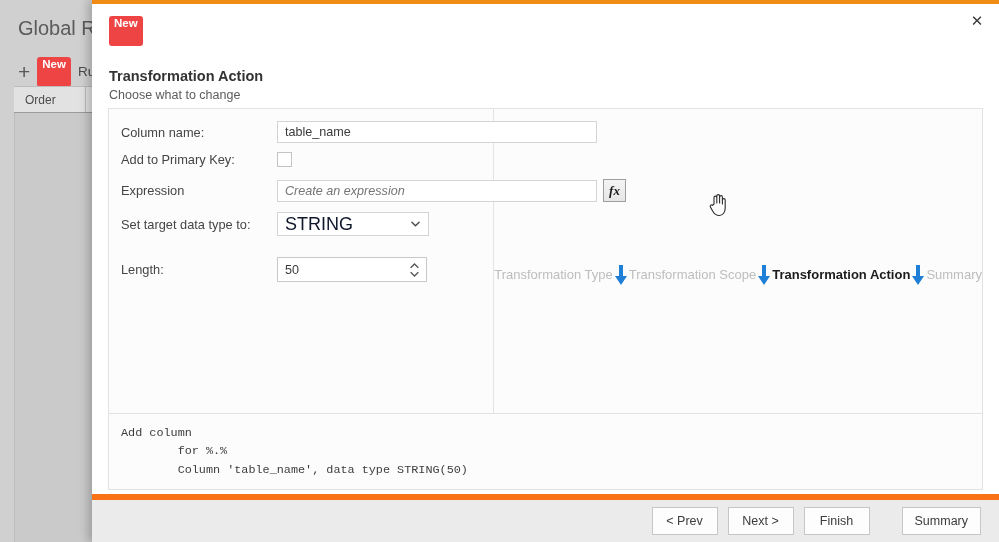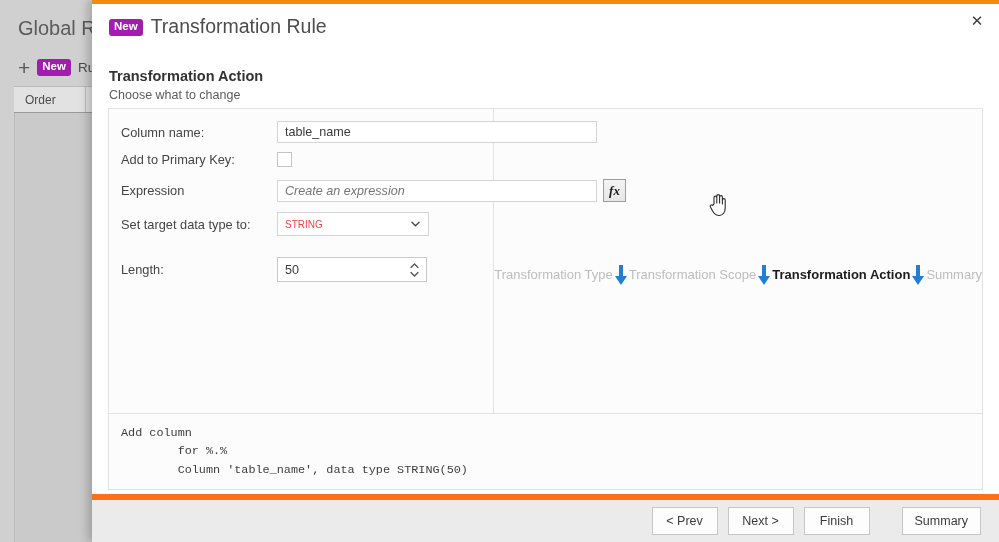--- a/index.html
+++ b/index.html
@@ -31,23 +31,23 @@
     position: absolute; left: 18px; top: 57px;
     display: flex; align-items: center; gap: 7px;
     white-space: nowrap;
   }
   #bg-plus {
     font-size: 21px; color: #5a5a5a; line-height: 1;
     font-weight: 400;
   }
   .new-badge {
     display: inline-block;
-    background: #a21caf; color: #ffffff;
+    background: #ef4444; color: #ffffff;
     font-size: 11.5px; font-weight: bold;
-    padding: 2px 5px 3px 5px;
+    padding: 2px 5px 16px 5px;
     border-radius: 3px;
     line-height: 1;
   }
   #bg-newrule-label {
     font-size: 13.5px; color: #4a4a4a;
   }
   #bg-table {
     position: absolute; left: 14px; top: 86px;
     width: 286px; height: 456px;
   }
@@ -193,21 +193,21 @@
   }
 
   .select-wrap {
     position: relative;
     width: 152px; height: 24px;
     border: 1px solid #d4d4d4;
     background: #ffffff;
     display: flex; align-items: center;
   }
   #select-data-type-value {
-    font-size: 10px; color: #ef4444;
+    font-size: 18px; color: #0f172a;
     padding-left: 7px;
   }
   #chevron-down-icon {
     position: absolute; right: 8px; top: 50%;
     transform: translateY(-50%);
     width: 9px; height: 9px;
   }
 
   .spinner-wrap {
     position: relative;
@@ -308,21 +308,20 @@
 </div>
 
 <div id="dialog">
 
   <div id="dialog-accent"></div>
 
   <div id="dialog-close">✕</div>
 
   <div id="dialog-header">
     <span class="new-badge">New</span>
-    <span id="dialog-title">Transformation Rule</span>
   </div>
 
   <div id="section-title">Transformation Action</div>
   <div id="section-subtitle">Choose what to change</div>
 
   <div id="main-panel">
 
     <div id="form-area">
 
       <div class="form-row" id="row-column-name">

